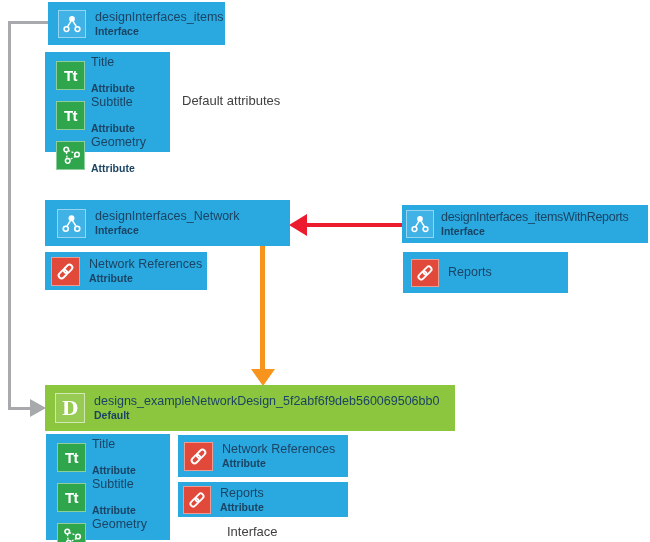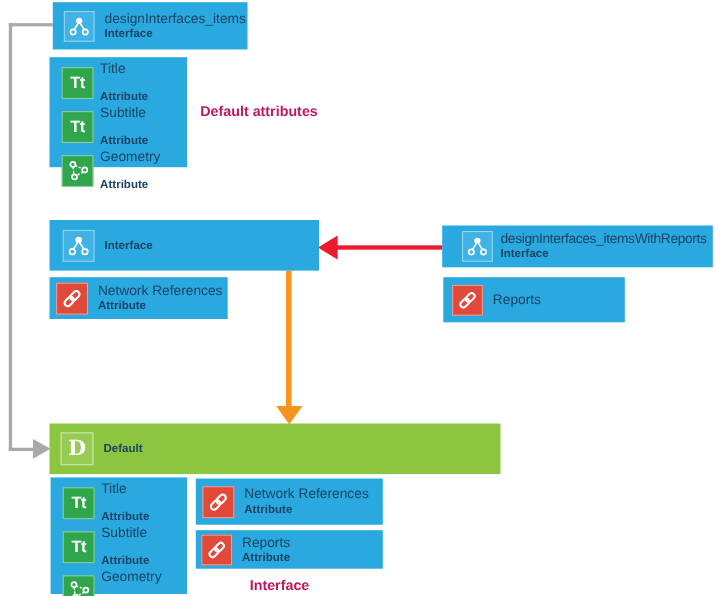--- a/index.html
+++ b/index.html
@@ -23,21 +23,21 @@
   .t { font-size:12.5px; line-height:15px; color:#1b4363; white-space:nowrap; }
   .s { font-size:10.5px; line-height:13px; color:#1b4363; white-space:nowrap;font-weight:bold; }
 
   
   .group { position:absolute; background:#29a9e0; display:flex; flex-direction:column;
            justify-content:space-around; padding:3px 0 3px 11px; }
   .row { display:flex; align-items:center; }
   .row .icon-sq { width:29px; height:29px; }
   .row .node-text { margin-left:6px;gap:12px; }
 
-  .caption { position:absolute; font-size:13px; font-weight:bold; color:#be185d; white-space:nowrap; }
+  .caption { position:absolute; font-size:13px; font-weight:normal; color:#404040; white-space:nowrap; }
 
   
   .line { position:absolute; }
   .gray { background:#a7a9ac; }
   .red-line { background:#ed1b2e; }
   .orange-line { background:#f7941e; }
   .head { position:absolute; width:0; height:0; }
   .head-right-gray { border-top:9px solid transparent; border-bottom:9px solid transparent; border-left:16px solid #a7a9ac; }
   .head-left-red   { border-top:11px solid transparent; border-bottom:11px solid transparent; border-right:18px solid #ed1b2e; }
   .head-down-orange{ border-left:12px solid transparent; border-right:12px solid transparent; border-top:17px solid #f7941e; }
@@ -115,40 +115,41 @@
   <div class="node" style="left:45px; top:200px; width:245px; height:46px; padding-left:12px;">
     <span class="icon-sq ic-blue" style="width:29px;height:29px;">
       <svg viewBox="0 0 24 24" width="23" height="23">
         <circle cx="12" cy="6.5" r="3.1" fill="#fff"></circle>
         <path d="M10.8 9.2 L7 15.2 M13.2 9.2 L17 15.2" stroke="#fff" stroke-width="1.6" fill="none"></path>
         <circle cx="6" cy="17.5" r="2.6" fill="none" stroke="#fff" stroke-width="1.7"></circle>
         <circle cx="18" cy="17.5" r="2.6" fill="none" stroke="#fff" stroke-width="1.7"></circle>
       </svg>
     </span>
     <span class="node-text">
+      <span class="t">designInterfaces_Network</span>
       <span class="s">Interface</span>
     </span>
   </div>
 
   <div class="node" style="left:45px; top:252px; width:162px; height:38px; padding-left:6px;">
     <span class="icon-sq ic-red" style="width:29px;height:29px;">
       <svg viewBox="0 0 24 24" width="23" height="23">
         <g transform="rotate(-45 12 12)" fill="none" stroke="#fff" stroke-width="2">
           <rect x="3.2" y="9" width="10" height="6" rx="3"></rect>
           <rect x="10.8" y="9" width="10" height="6" rx="3"></rect>
         </g>
       </svg>
     </span>
     <span class="node-text">
       <span class="t">Network References</span>
       <span class="s">Attribute</span>
     </span>
   </div>
 
-  <div class="node" style="left:402px; top:205px; width:246px; height:38px; padding-left:18px;">
+  <div class="node" style="left:402px; top:205px; width:246px; height:38px; padding-left:4px;">
     <span class="icon-sq ic-blue">
       <svg viewBox="0 0 24 24" width="22" height="22">
         <circle cx="12" cy="6.5" r="3.1" fill="#fff"></circle>
         <path d="M10.8 9.2 L7 15.2 M13.2 9.2 L17 15.2" stroke="#fff" stroke-width="1.6" fill="none"></path>
         <circle cx="6" cy="17.5" r="2.6" fill="none" stroke="#fff" stroke-width="1.7"></circle>
         <circle cx="18" cy="17.5" r="2.6" fill="none" stroke="#fff" stroke-width="1.7"></circle>
       </svg>
     </span>
     <span class="node-text" style="margin-left:7px;">
       <span class="t" style="letter-spacing:-0.3px;">designInterfaces_itemsWithReports</span>
@@ -168,20 +169,21 @@
     <span class="node-text">
       <span class="t">Reports</span>
     </span>
   </div>
 
   <div class="node green" style="left:45px; top:385px; width:410px; height:46px; padding-left:10px;">
     <span class="icon-sq ic-dgreen" style="width:30px;height:30px;border-color:rgba(255,255,255,.55);">
       <span class="d-glyph">D</span>
     </span>
     <span class="node-text">
+      <span class="t">designs_exampleNetworkDesign_5f2abf6f9deb560069506bb0</span>
       <span class="s">Default</span>
     </span>
   </div>
 
   <div class="group" style="left:46px; top:434px; width:124px; height:106px;">
     <div class="row">
       <span class="icon-sq ic-green">
         <span class="tt-glyph">Tt</span>
       </span>
       <span class="node-text">

